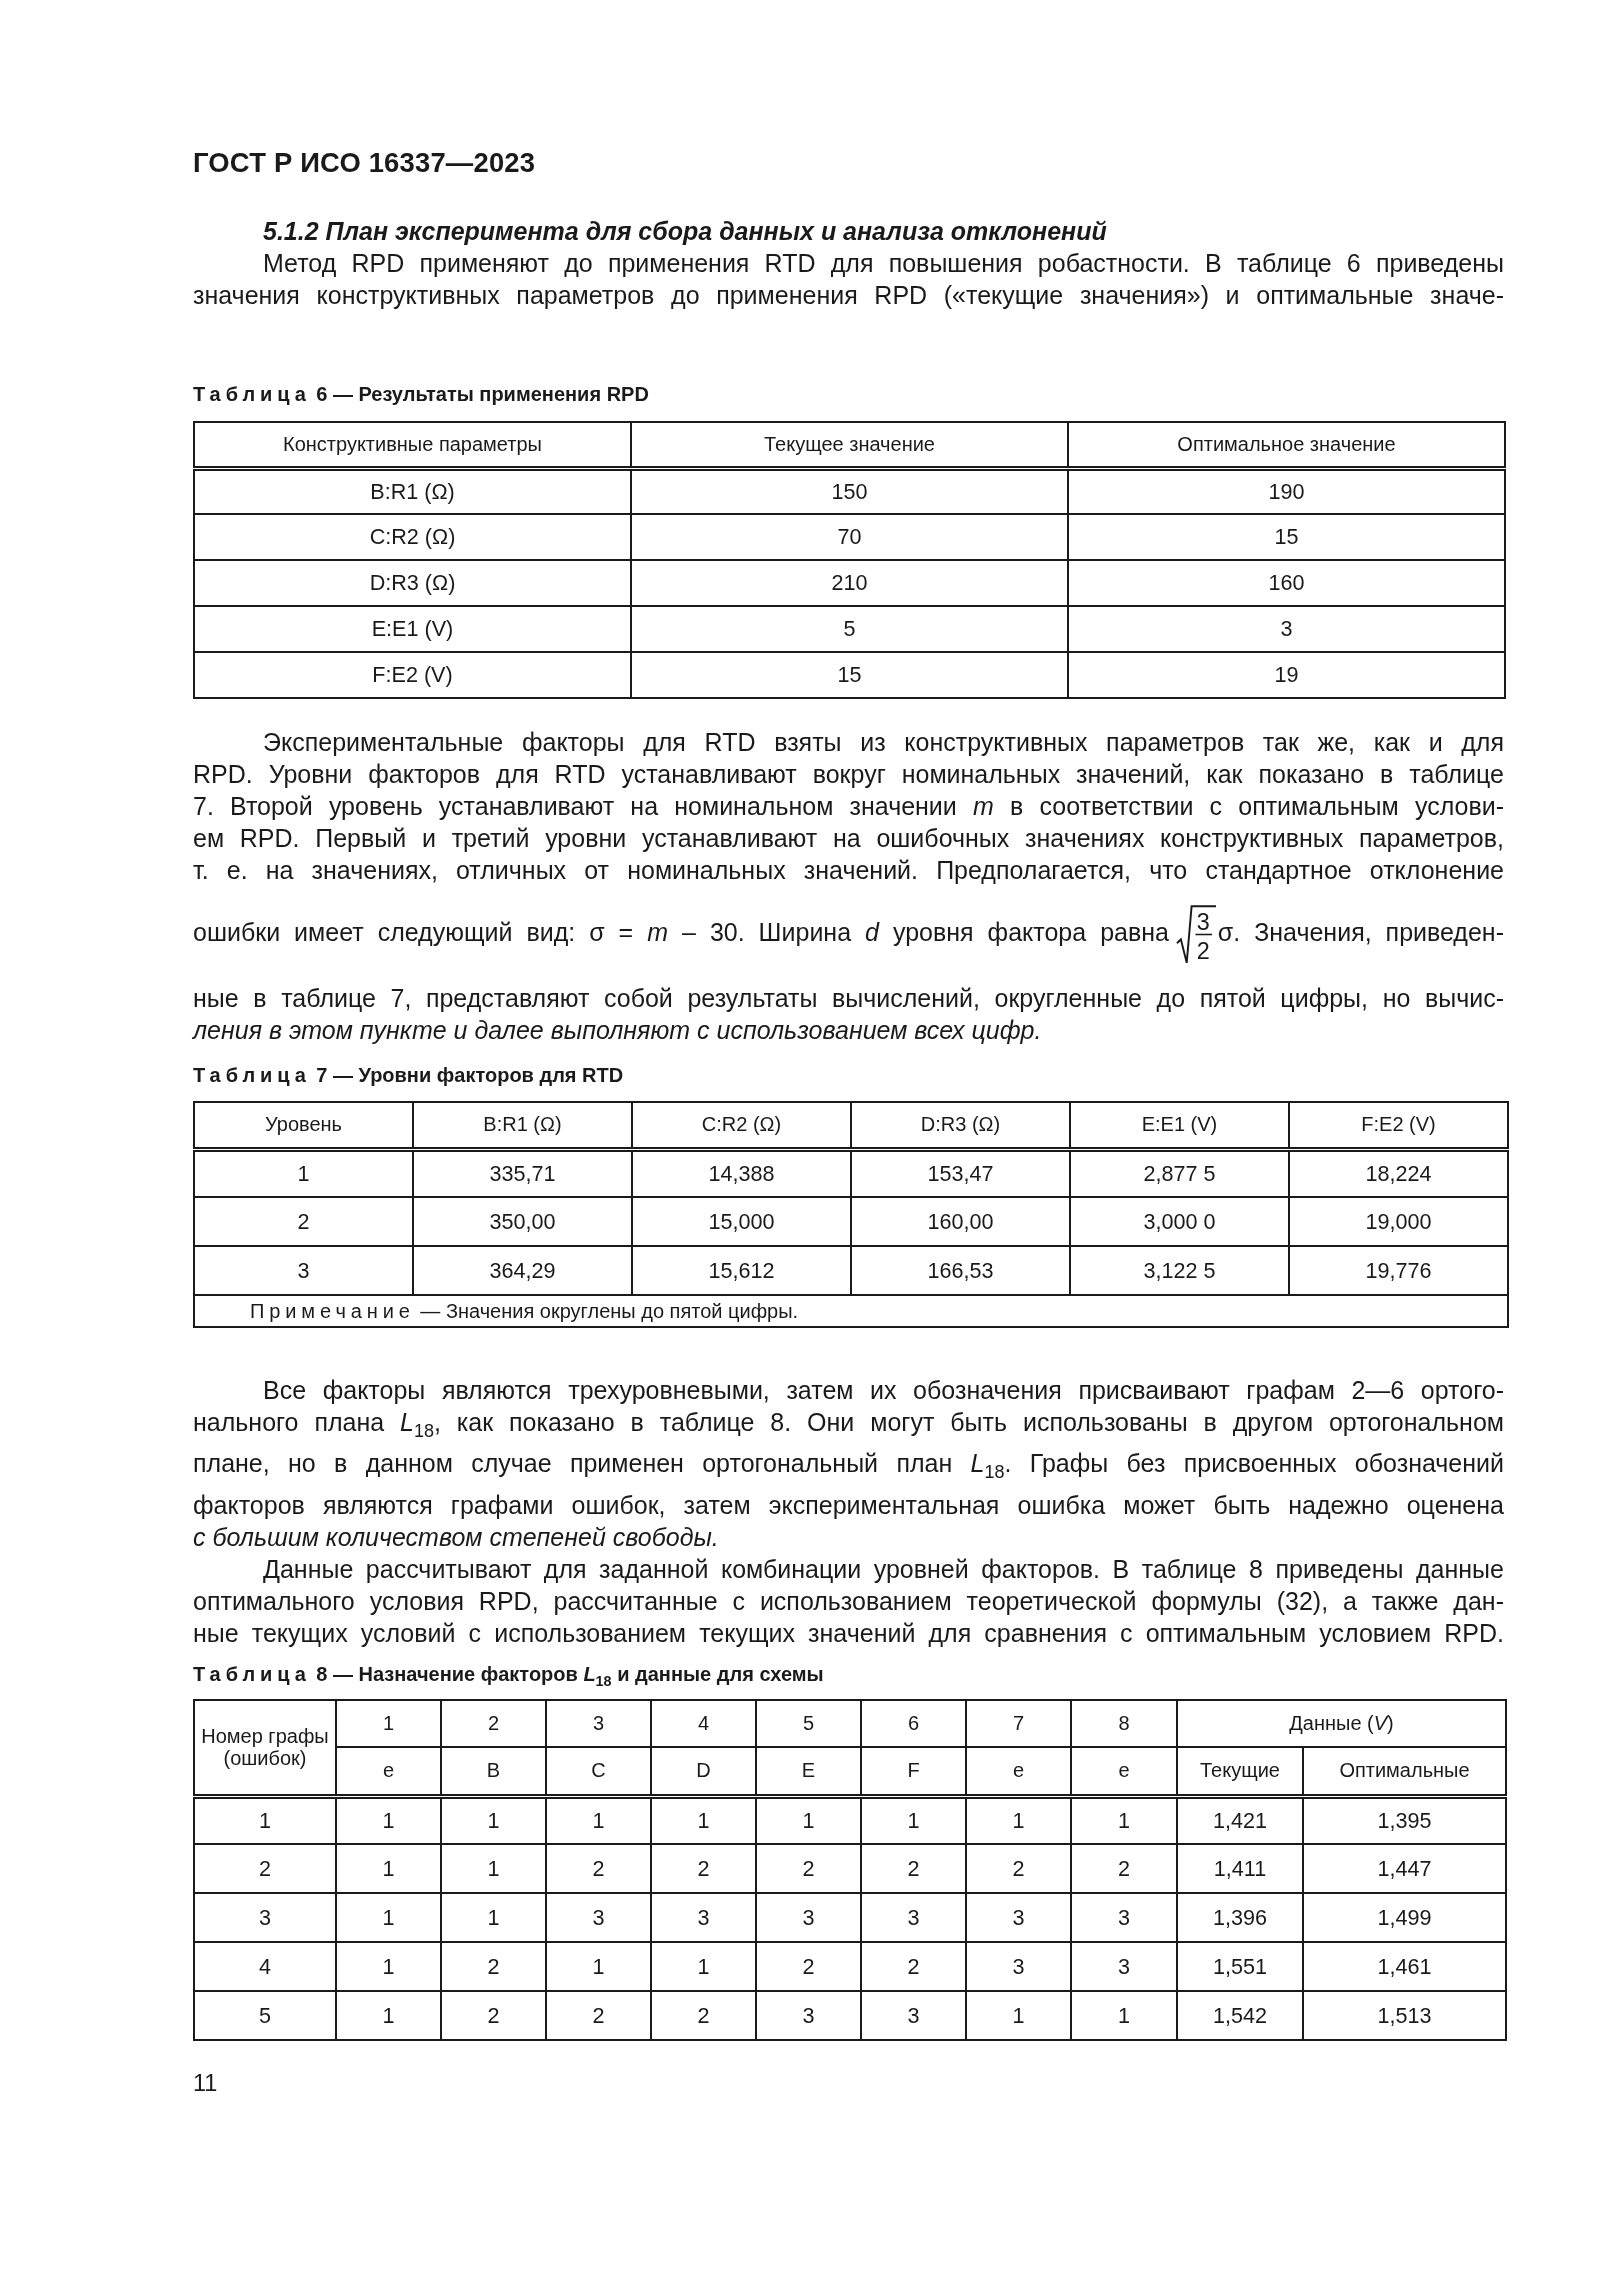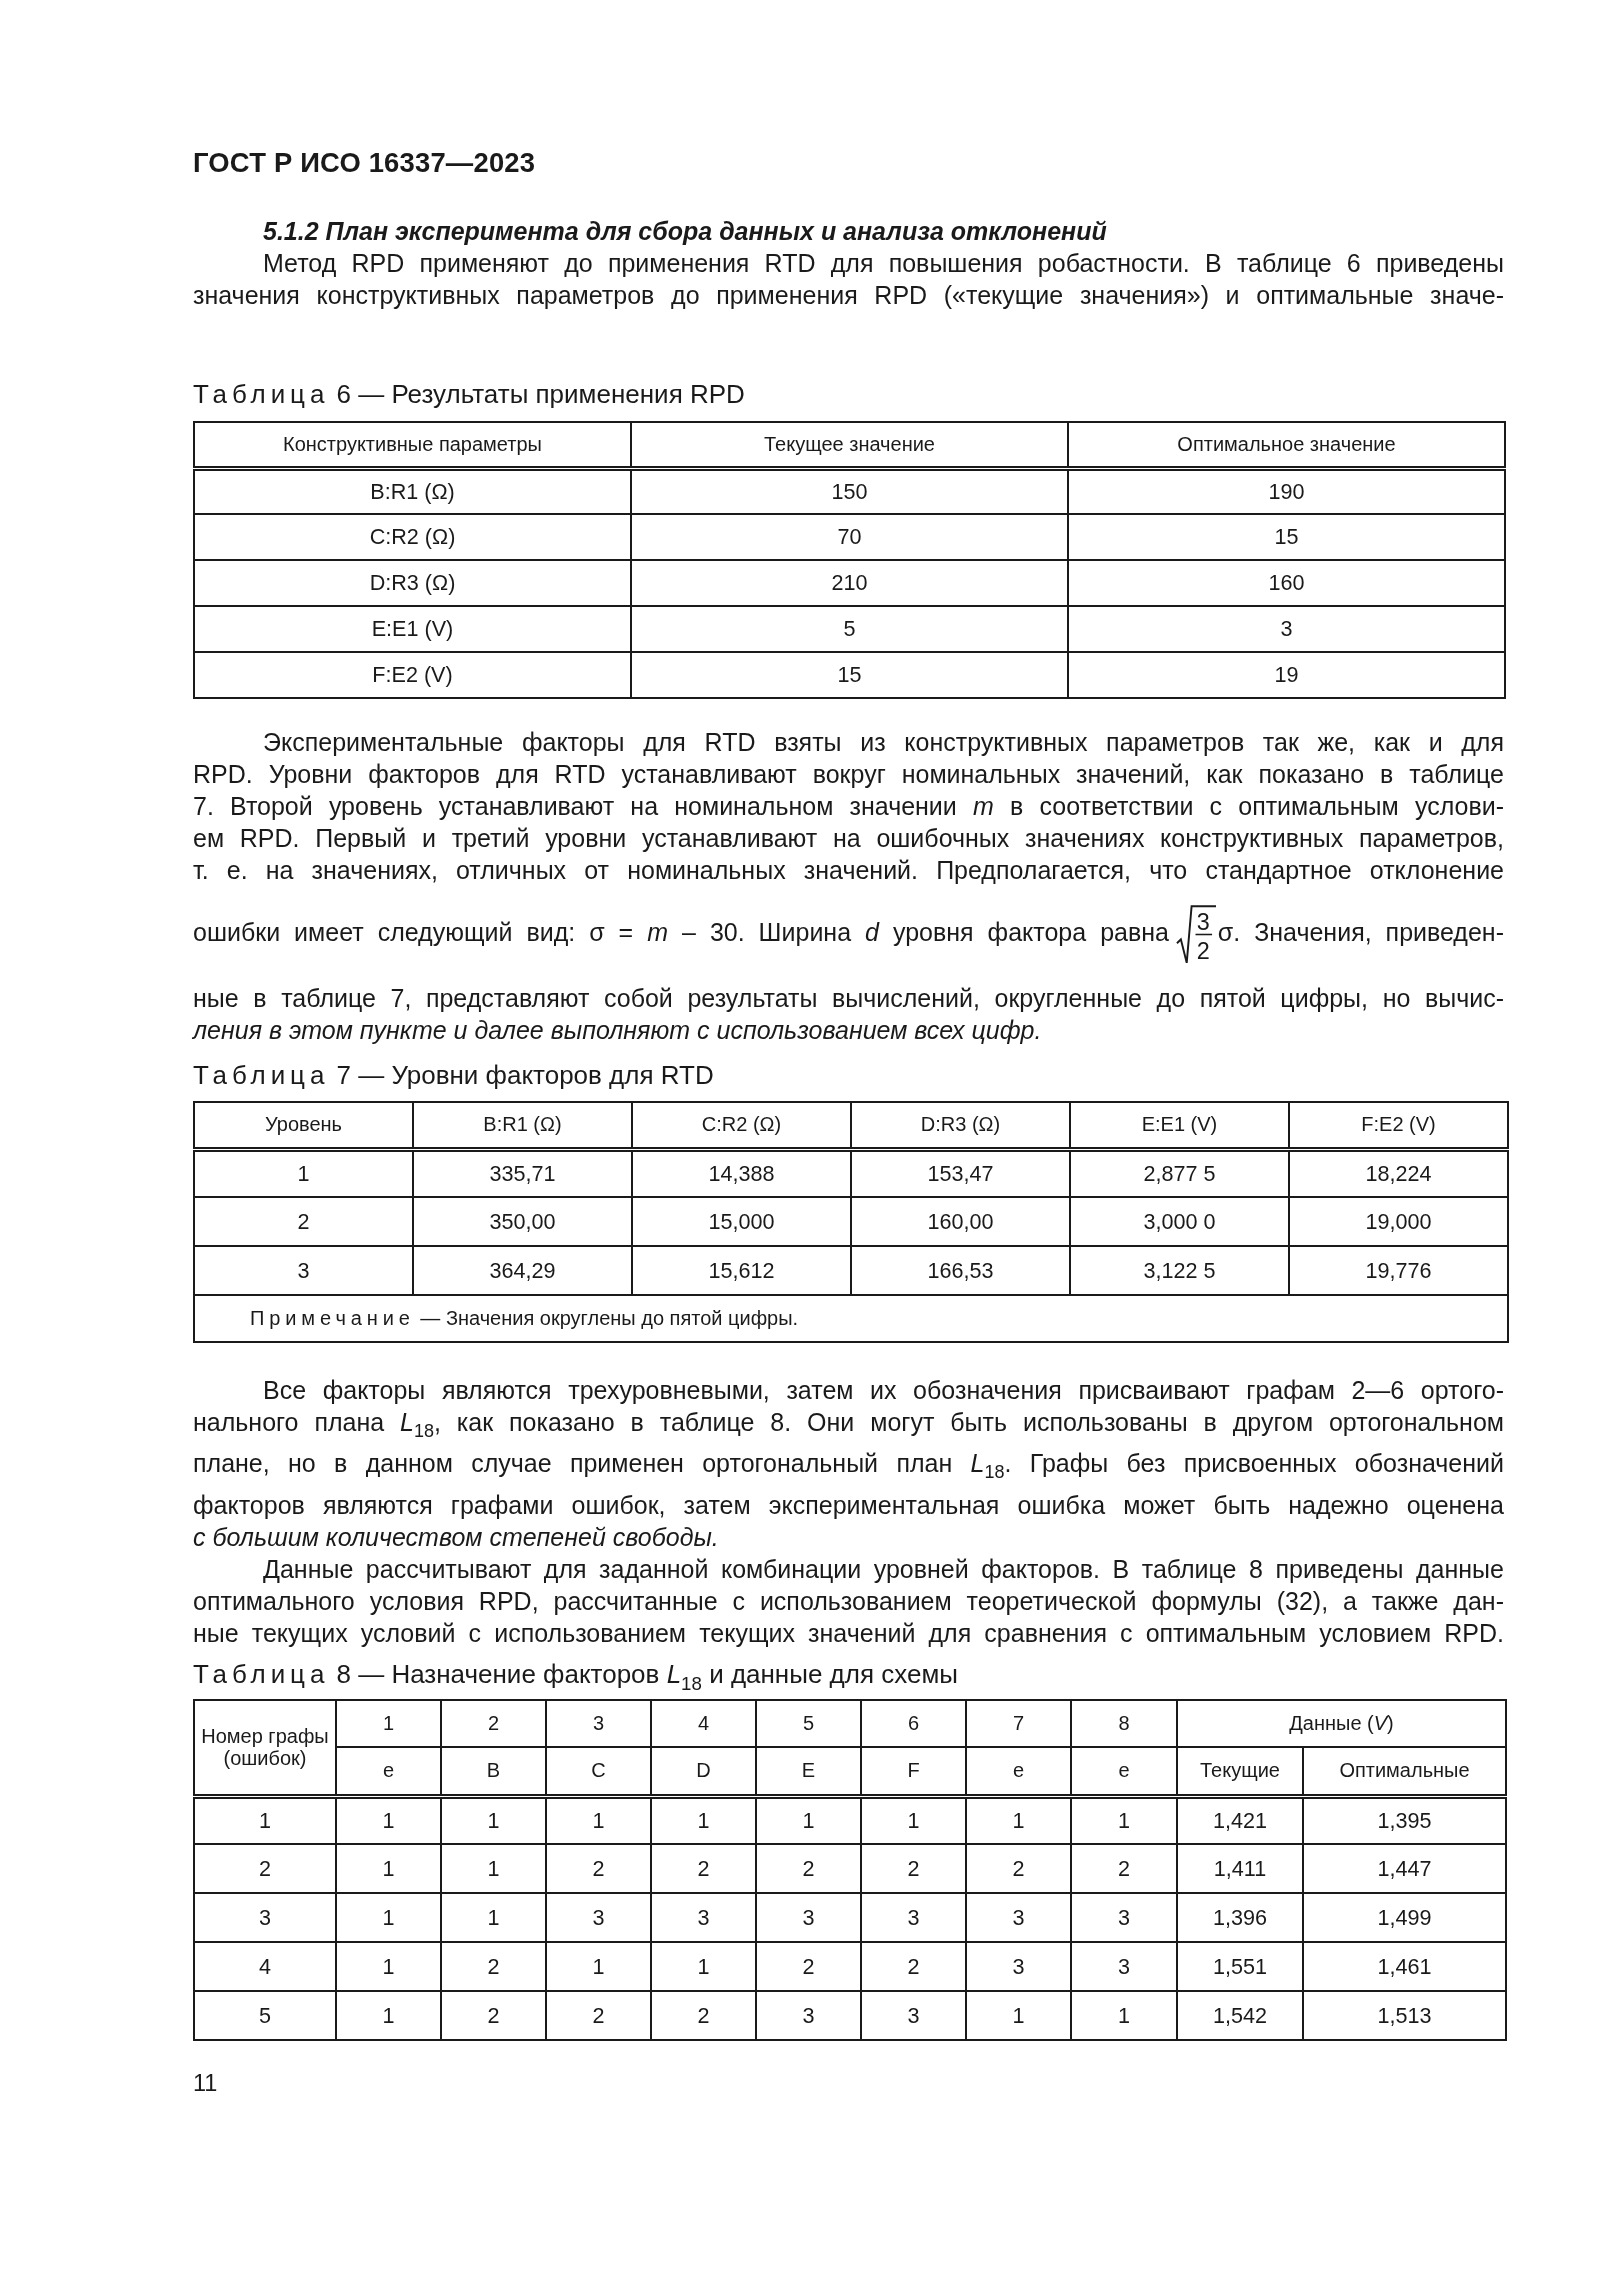--- a/index.html
+++ b/index.html
@@ -13,21 +13,21 @@
       left: 193px; top: 147px; font-size: 27.4px; font-weight: bold; letter-spacing: 0.2px;
     }
     .text-block {
       left: 193px; width: 1311px; font-size: 25px; line-height: 32px;
       text-align: justify; text-align-last: left;
     }
     .text-block .heading { font-weight: bold; }
     .line { display: block; white-space: nowrap; text-align: justify; text-align-last: justify; }
     .line.last { text-align-last: left; font-style: italic; }
     .caption {
-      left: 193px; font-size: 26px; line-height: 25.5px; white-space: nowrap;
+      left: 193px; font-size: 20px; line-height: 25.5px; white-space: nowrap; font-weight: bold;
     }
     .spaced { letter-spacing: 4.9px; }
     table.doc-table {
       position: absolute; left: 193px; width: 1311px;
       border-collapse: collapse; table-layout: fixed;
       font-size: 21.6px; color: #1a1a1a;
     }
     table.doc-table td, table.doc-table th {
       border: 2.5px solid #1a1a1a; text-align: center; vertical-align: middle;
       font-weight: normal; padding: 0;
@@ -156,21 +156,21 @@
       <td>19,000</td>
     </tr>
     <tr style="height:49px;">
       <td>3</td>
       <td>364,29</td>
       <td>15,612</td>
       <td>166,53</td>
       <td>3,122 5</td>
       <td>19,776</td>
     </tr>
-    <tr style="height:47px;">
+    <tr style="height:32px;">
       <td colspan="6" class="note-cell hdr-small"><span class="spaced">Примечание</span><span> — Значения округлены до пятой цифры.</span></td>
     </tr>
   </tbody>
 </table>
 
 <div class="abs text-block" style="top:1374px;">
   <span class="line" style="padding-left:70px;">Все факторы являются трехуровневыми, затем их обозначения присваивают графам 2—6 ортого-</span>
   <span class="line"><span>нального плана </span><i>L</i><span class="sub">18</span><span>, как показано в таблице 8. Они могут быть использованы в другом ортогональном</span></span>
   <span class="line"><span>плане, но в данном случае применен ортогональный план </span><i>L</i><span class="sub">18</span><span>. Графы без присвоенных обозначений</span></span>
   <span class="line">факторов являются графами ошибок, затем экспериментальная ошибка может быть надежно оценена</span>

